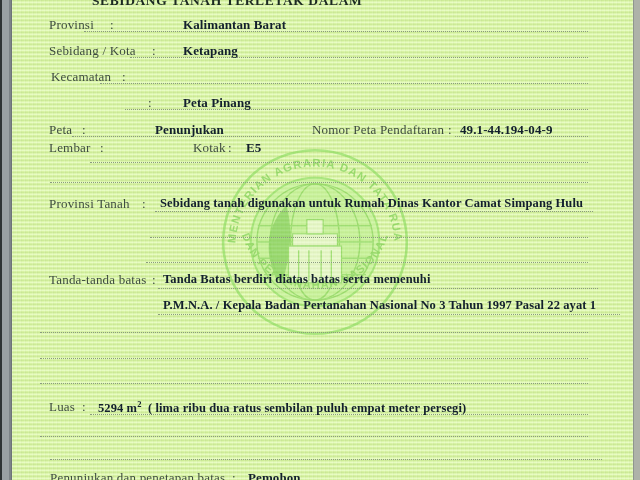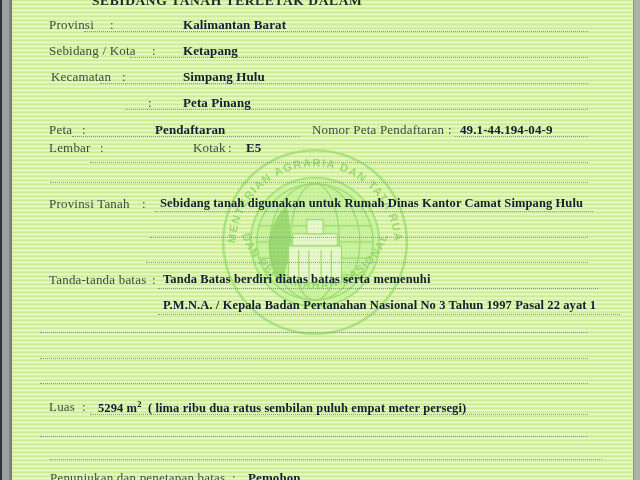--- a/index.html
+++ b/index.html
@@ -106,32 +106,31 @@
 
 <div class="row" style="top:43px">
   <span class="lbl" style="left:49px">Sebidang / Kota</span>
   <span class="colon" style="left:152px">:</span>
   <span class="val" style="left:183px">Ketapang</span>
 </div>
 
 <div class="row" style="top:69px">
   <span class="lbl" style="left:51px">Kecamatan</span>
   <span class="colon" style="left:122px">:</span>
-  <span class="val" style="left:183px">Simpang Hulu</span>
 </div>
 
 <div class="row" style="top:95px">
   <span class="colon" style="left:148px">:</span>
   <span class="val" style="left:183px">Peta Pinang</span>
 </div>
 
 <div class="row" style="top:122px">
   <span class="lbl" style="left:49px">Peta</span>
   <span class="colon" style="left:82px">:</span>
-  <span class="val" style="left:155px">Pendaftaran</span>
+  <span class="val" style="left:155px">Penunjukan</span>
   <span class="lbl" style="left:312px">Nomor Peta Pendaftaran</span>
   <span class="colon" style="left:448px">:</span>
   <span class="val" style="left:460px">49.1-44.194-04-9</span>
 </div>
 
 <div class="row" style="top:140px">
   <span class="lbl" style="left:49px">Lembar</span>
   <span class="colon" style="left:100px">:</span>
   <span class="val" style="left:140px"></span>
   <span class="lbl" style="left:193px">Kotak</span>

